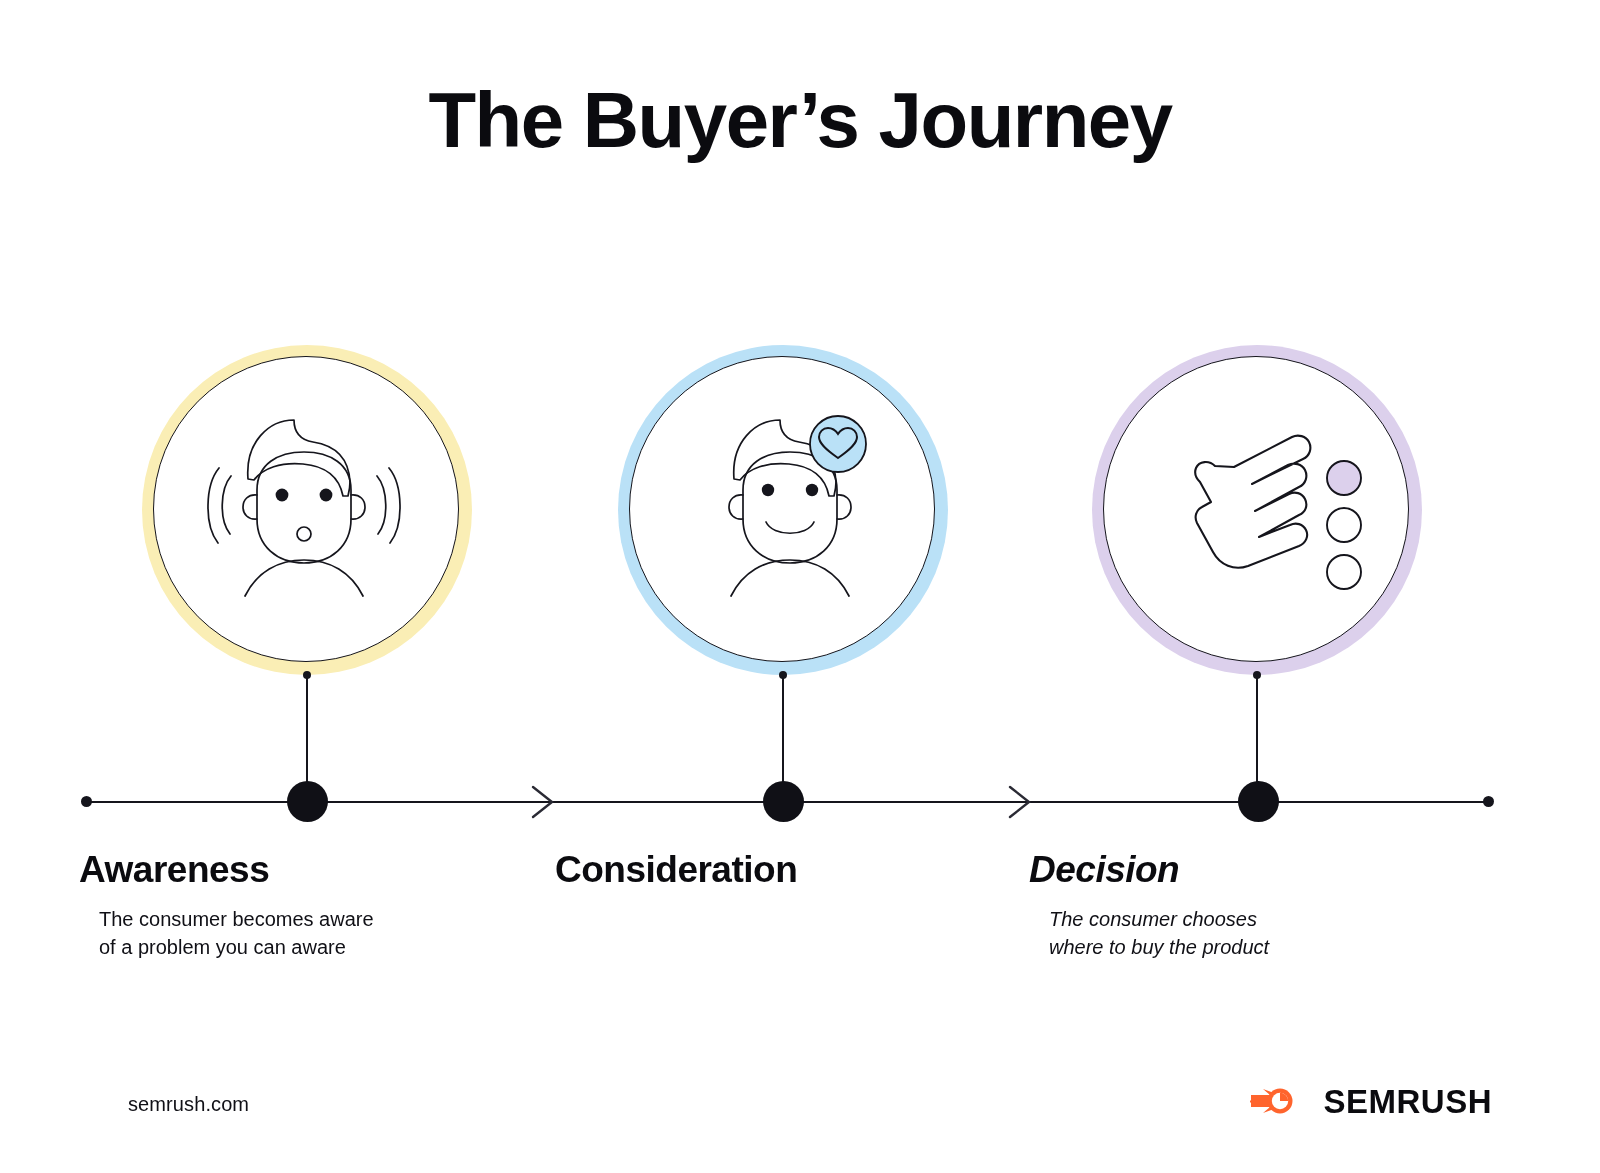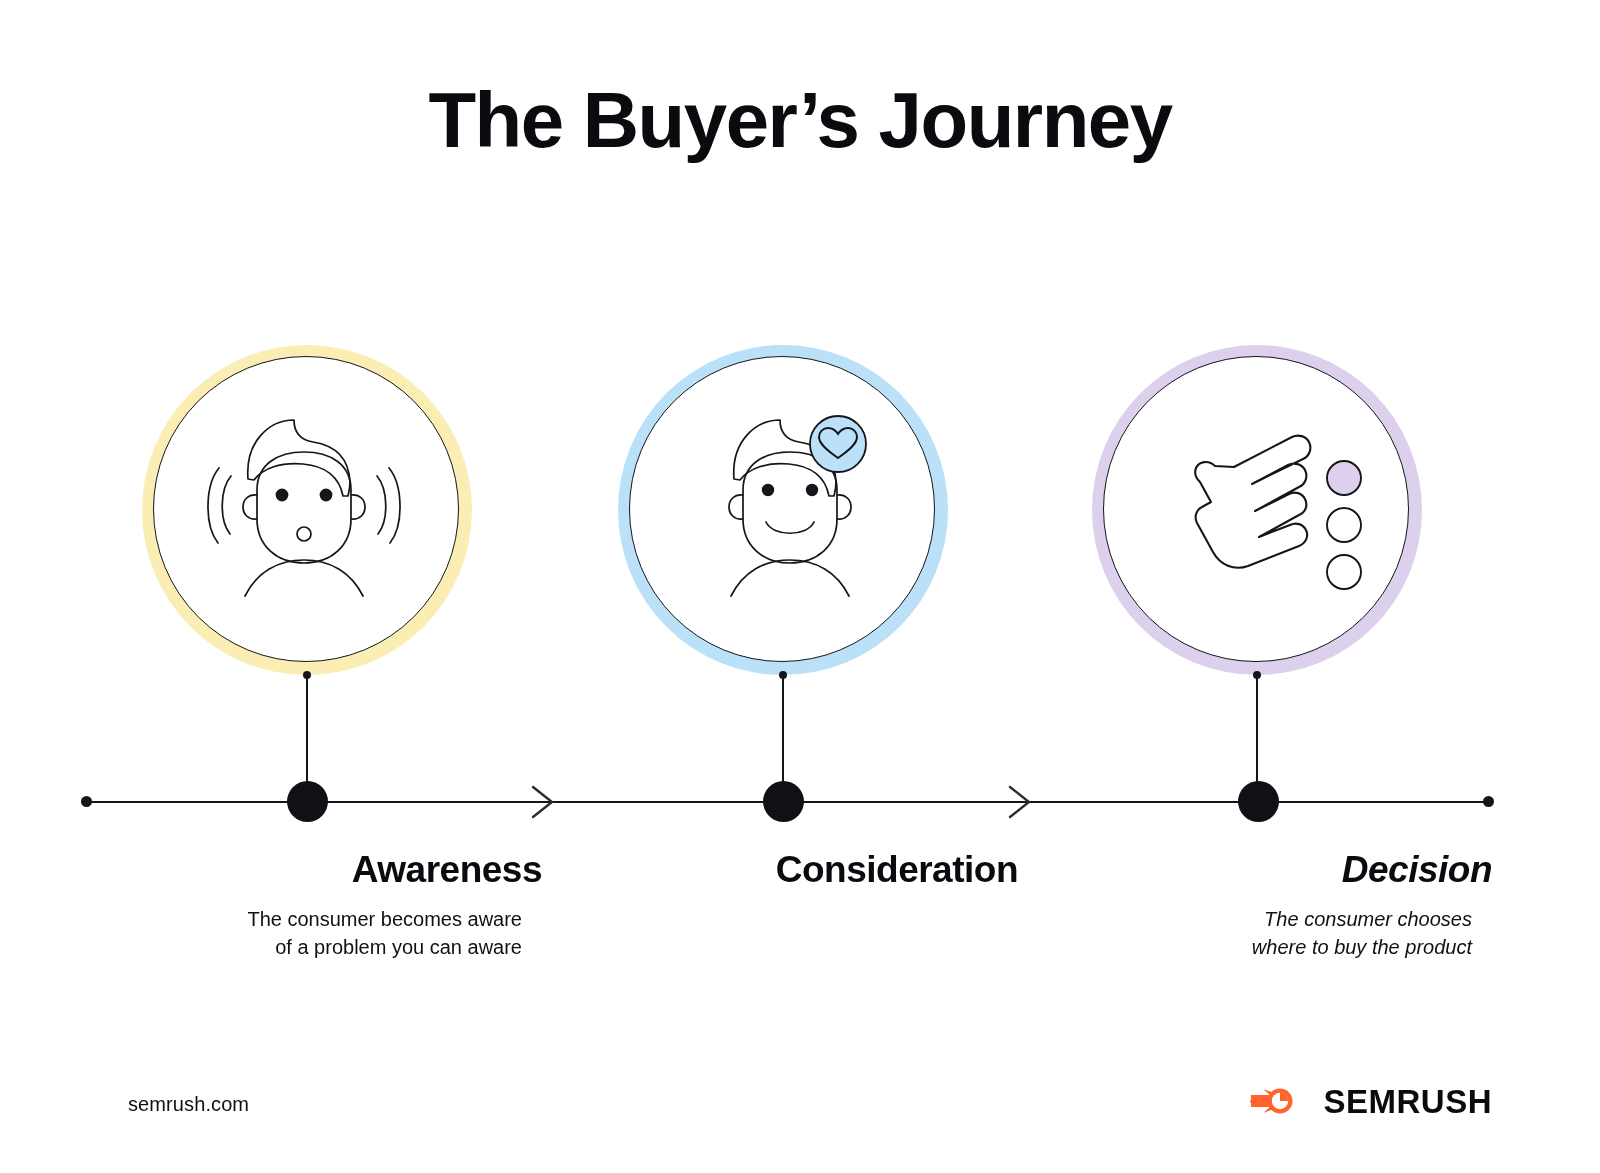--- a/index.html
+++ b/index.html
@@ -134,22 +134,22 @@
     height: 40px;
   }
   .chev-1 { left: 527px; }
   .chev-2 { left: 1004px; }
 
   
   .caption {
     position: absolute;
     top: 505px;
     width: 470px;
-    left: 0;
-    text-align: right;
+    left: 7px;
+    text-align: left;
   }
   .stage-name {
     font-size: 37px;
     font-weight: 700;
     letter-spacing: -0.5px;
     color: #0b0b0f;
     margin: 0 0 14px 0;
     line-height: 1.1;
   }
   .stage-desc {

